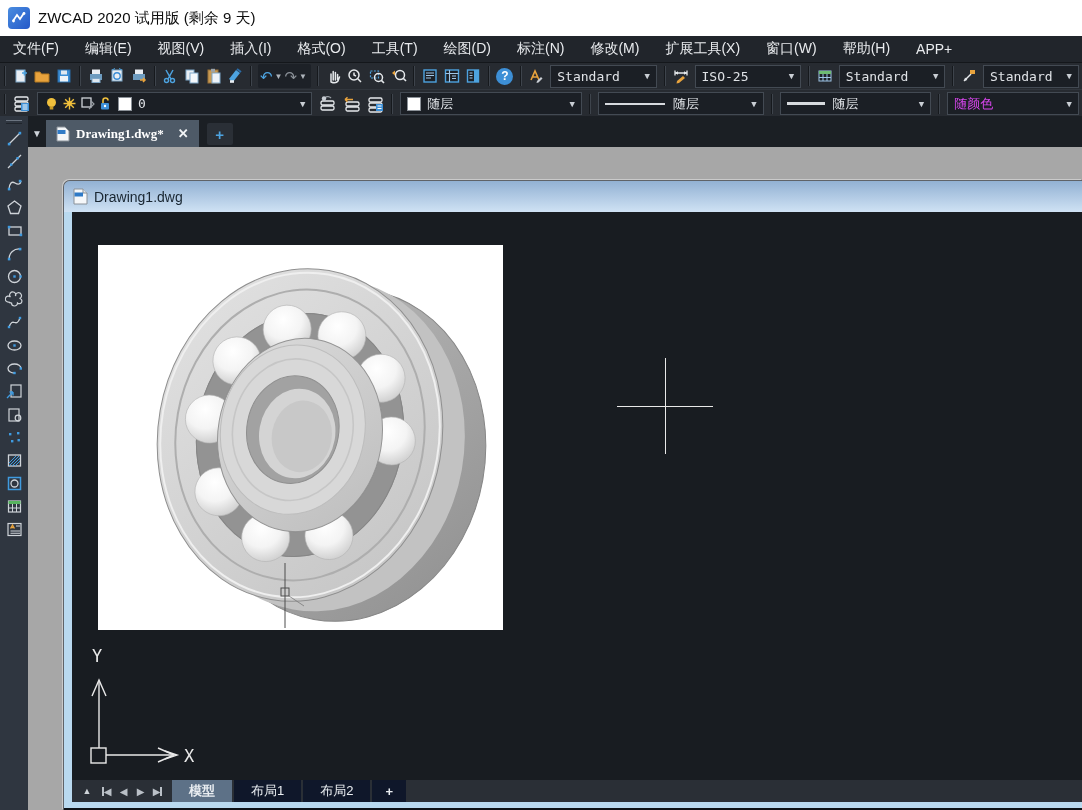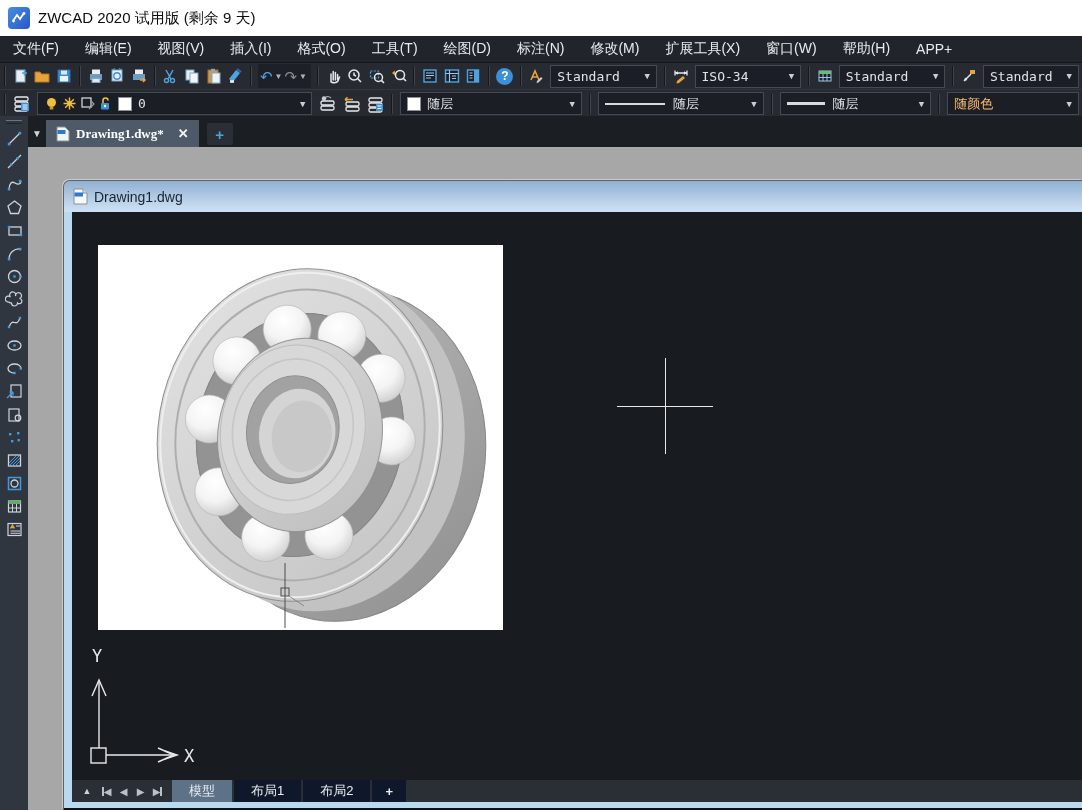--- a/index.html
+++ b/index.html
@@ -30,21 +30,21 @@
   .mini-drop{font-size:8px;color:#aeb4bb;margin:0 2px;}
   .glyph-btn{font-size:15px;line-height:1;}
   .help-circle{width:17px;height:17px;border-radius:50%;background:#3d8fd6;color:#fff;font-size:12px;
                display:flex;align-items:center;justify-content:center;font-weight:bold;}
 
   .drop{height:21px;background:#1b1f25;border:1px solid #434a53;display:flex;align-items:center;
         color:#dfe2e6;font-size:13px;font-family:"DejaVu Sans Mono",monospace;padding:0 6px;margin:0 3px;}
   .drop .caret{margin-left:auto;font-size:9px;color:#c9ced4;padding-left:8px;}
   .swatch{width:12px;height:12px;background:#ffffff;border:1px solid #8b9198;margin-right:6px;}
   .lt-line{height:2px;background:#d7dade;margin-right:8px;}
-  .gray-text{color:#fdba74;}
+  .gray-text{color:#d946ef;}
 
   
   #tabrow{top:116px;left:28px;right:0;height:31px;background:#1b1f24;display:flex;align-items:flex-end;}
   #tab-drop{width:18px;height:27px;display:flex;align-items:center;justify-content:center;color:#cfd4da;font-size:10px;}
   .file-tab{height:27px;background:#4e5a67;display:flex;align-items:center;padding:0 10px;margin-right:8px;}
   .file-tab .name{color:#ffffff;font-size:13px;font-weight:bold;font-family:Liberation Serif, serif;margin:0 14px 0 6px;}
   .file-tab .close{color:#f2f4f6;font-size:13px;font-weight:bold;}
   .newtab-btn{width:26px;height:22px;background:#2a2f36;border-radius:2px;margin-bottom:2px;
               display:flex;align-items:center;justify-content:center;color:#4da3e0;font-size:15px;font-weight:bold;}
 
@@ -66,21 +66,21 @@
 
   .ch-line{position:absolute;background:#e8e8e8;}
   #ucs{left:2px;top:428px;}
 
   
   #layoutbar{position:absolute;left:8px;right:0;bottom:8px;height:22px;background:#2a2f36;display:flex;align-items:center;padding-left:4px;}
   .navbtn{width:17px;height:18px;display:flex;align-items:center;justify-content:center;color:#bac0c7;font-size:10px;}
   .navbtn .bar{width:2px;height:9px;background:#bac0c7;}
   #model-up{color:#cfd4d9;font-size:9px;width:22px;text-align:center;}
   .ltab{height:22px;padding:0 17px;display:flex;align-items:center;color:#e9edf1;font-size:13px;background:#0f172a;margin-right:2px;}
-  .ltab.active{background:#5d7187;font-weight:normal;}
+  .ltab.active{background:#5d7187;font-weight:bold;}
   .ltab.addtab{padding:0 13px;font-weight:bold;}
 
   svg{display:block;}
 </style>
 </head>
 <body>
 
 <div id="titlebar" class="abs">
   <div id="app-icon">
     <svg width="16" height="16" viewBox="0 0 16 16">
@@ -248,21 +248,21 @@
   </div>
   <div class="sep"></div>
   <span class="tbi">
       <svg width="18" height="18" viewBox="0 0 18 18">
         <path d="M3,6 h12 m-12,-2.5 v5 m12,-5 v5" stroke="#e6e9ec" stroke-width="1.3" fill="none"></path>
         <path d="M3,6 l3,-1.8 v3.6 z M15,6 l-3,-1.8 v3.6 z" fill="#e6e9ec"></path>
         <path d="M5,14 l6,-5 2,2 -6,5 -2.5,0.5 z" fill="#e8a33d"></path>
       </svg>
     </span>
   <div class="drop" style="width:104px">
-    <span>ISO-34</span>
+    <span>ISO-25</span>
     <span class="caret">▼</span>
   </div>
   <div class="sep"></div>
   <span class="tbi">
       <svg width="18" height="18" viewBox="0 0 18 18">
         <rect x="3" y="4" width="12" height="10" fill="#1d2127" stroke="#9fc6e8"></rect>
         <rect x="3" y="4" width="12" height="3" fill="#6dbb72"></rect>
         <path d="M7,7 v7 M11,7 v7 M3,10.5 h12" stroke="#9fc6e8" stroke-width="1"></path>
       </svg>
     </span>

